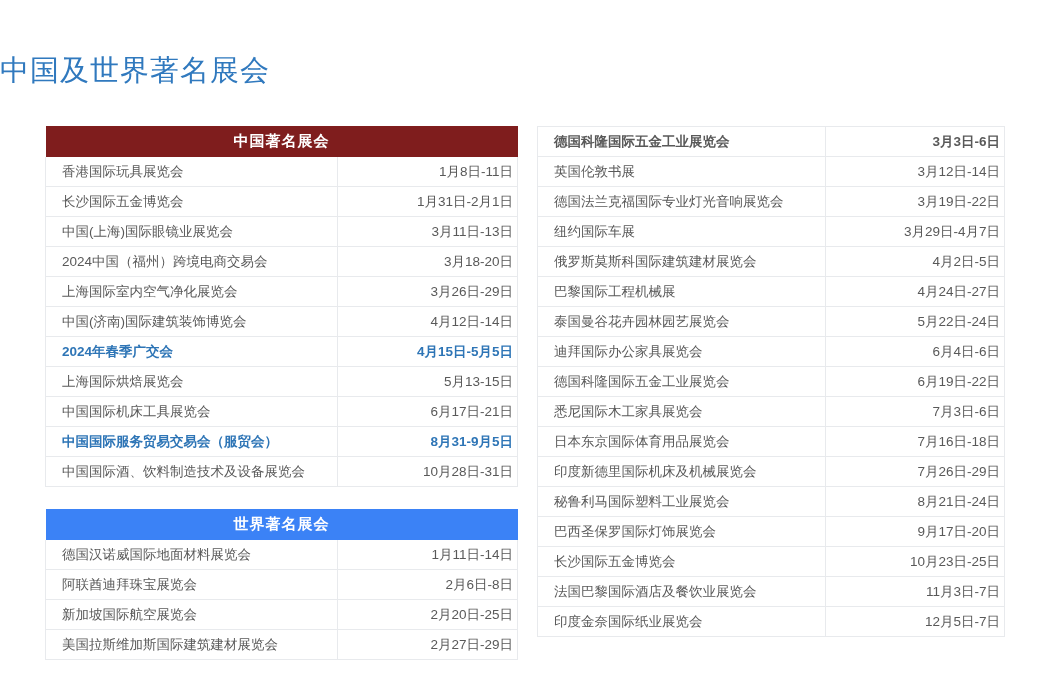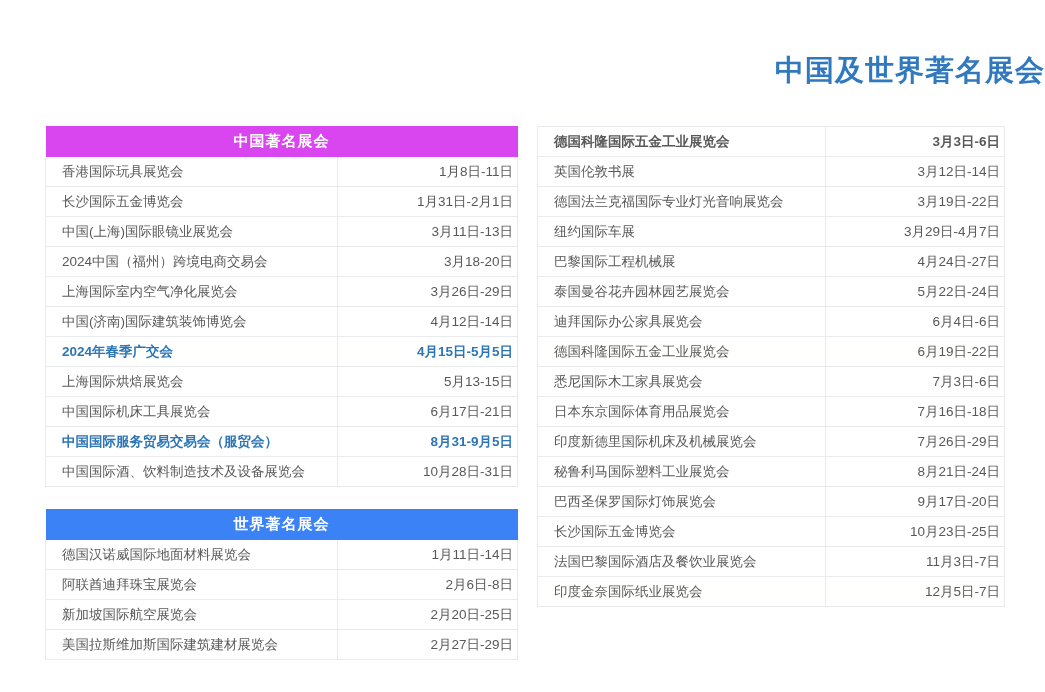--- a/index.html
+++ b/index.html
@@ -14,23 +14,23 @@
     -webkit-font-smoothing: antialiased;
     position: relative;
     overflow: hidden;
   }
 
   .page-title {
     position: absolute;
     top: 50px;
     left: 0;
     width: 1045px;
-    text-align: right;
+    text-align: left;
     font-size: 29px;
-    font-weight: bold;
+    font-weight: normal;
     color: #3079be;
     letter-spacing: 1px;
     line-height: 40px;
   }
 
   
   .expo-table {
     position: absolute;
     border-collapse: collapse;
     table-layout: fixed;
@@ -38,21 +38,21 @@
   }
   .expo-table .tbl-header td {
     text-align: center;
     font-size: 15px;
     font-weight: bold;
     color: #ffffff;
     height: 31px;
     letter-spacing: 1px;
     padding: 0;
   }
-  .hdr-blue td { background: #d946ef; margin-left: 44px; }
+  .hdr-blue td { background: #7f1d1d; margin-left: 44px; }
   .hdr-teal td { background: #3b82f6; }
 
   .expo-table td.name-cell {
     font-size: 13.5px;
     color: #595959;
     padding: 0 8px 0 16px;
     height: 29px;
     border-bottom: 1px solid #e8eaed;
     border-right: 1px solid #e8eaed;
     white-space: nowrap;
@@ -193,20 +193,24 @@
       </tr>
       <tr>
         <td class="name-cell lft-edge">德国法兰克福国际专业灯光音响展览会</td>
         <td class="date-cell rgt-edge">3月19日-22日</td>
       </tr>
       <tr>
         <td class="name-cell lft-edge">纽约国际车展</td>
         <td class="date-cell rgt-edge">3月29日-4月7日</td>
       </tr>
       <tr>
+        <td class="name-cell lft-edge">俄罗斯莫斯科国际建筑建材展览会</td>
+        <td class="date-cell rgt-edge">4月2日-5日</td>
+      </tr>
+      <tr>
         <td class="name-cell lft-edge">巴黎国际工程机械展</td>
         <td class="date-cell rgt-edge">4月24日-27日</td>
       </tr>
       <tr>
         <td class="name-cell lft-edge">泰国曼谷花卉园林园艺展览会</td>
         <td class="date-cell rgt-edge">5月22日-24日</td>
       </tr>
       <tr>
         <td class="name-cell lft-edge">迪拜国际办公家具展览会</td>
         <td class="date-cell rgt-edge">6月4日-6日</td>

